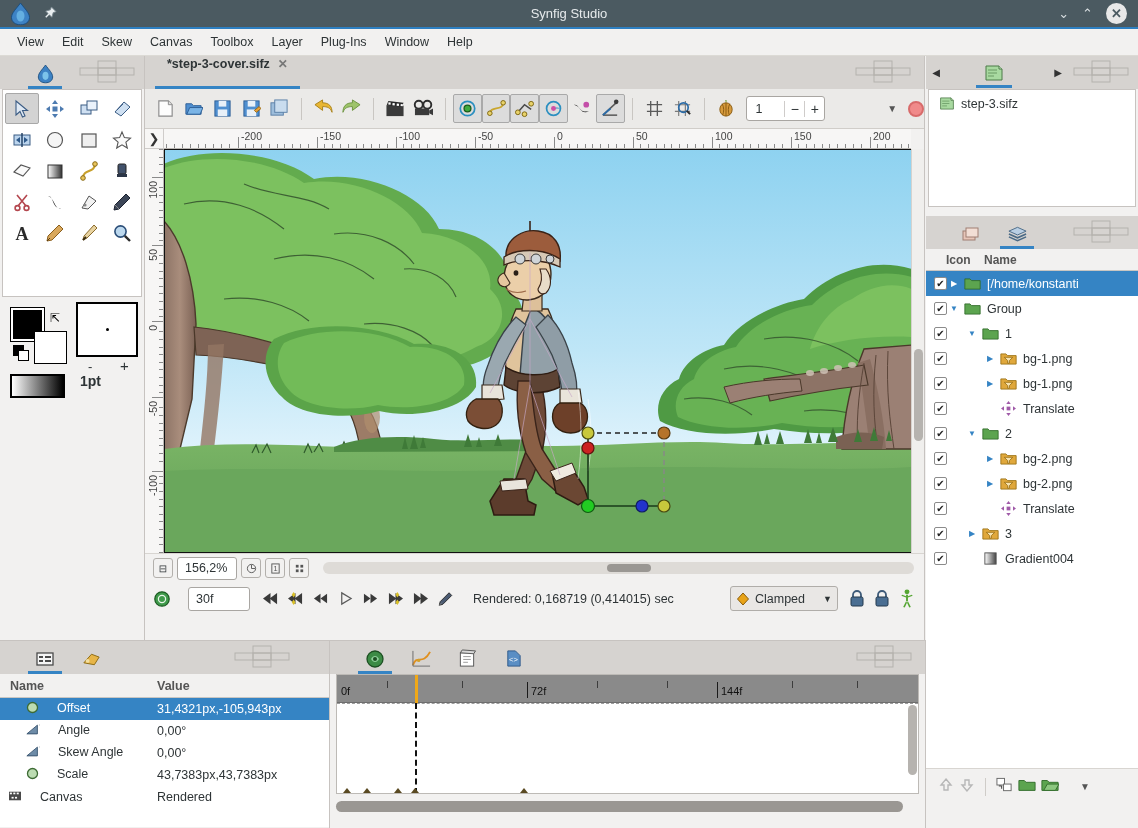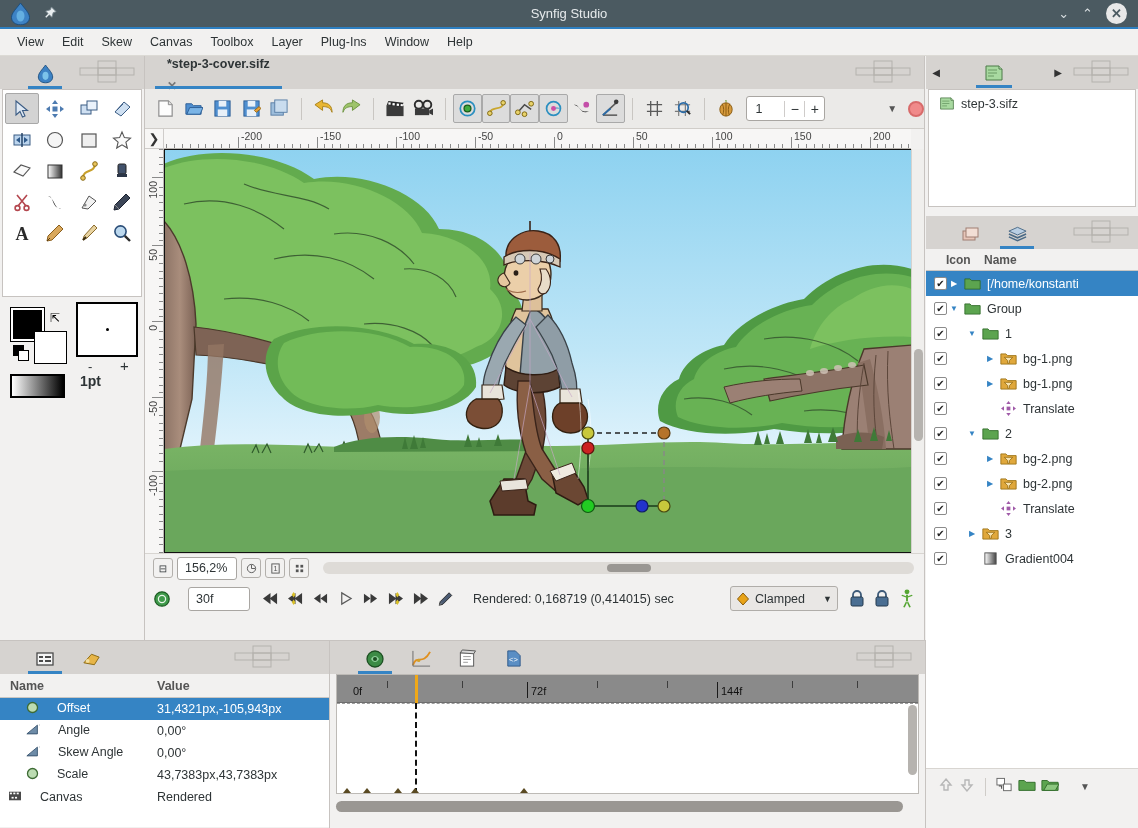--- a/index.html
+++ b/index.html
@@ -90,21 +90,21 @@
   .brush-label{ position:absolute; left:80px; top:76px; font-size:14px; font-weight:bold;}
 
   
   .canvaswin {
     position:absolute; left:145px; top:56px; width:780px; height:584px;
     background:#f2f1f0; border-right:1px solid #c7c3c0;
   }
   .doc-tabbar { height:33px; background:#d6d3d0; display:flex; align-items:flex-end; position:relative;}
   .doc-tab {
     height:32px; display:flex; align-items:flex-start; gap:8px; padding:0 12px 0 12px;
-    background:#d6d3d0; position:relative; font-weight:bold; font-size:12.5px;flex-direction:column;
+    background:#d6d3d0; position:relative; font-weight:bold; font-size:12.5px;
   }
   .doc-tab::after { content:""; position:absolute; left:0; right:0; bottom:0; height:3px; background:#3584c4;}
   .tab-close { color:#777; font-size:12px; }
 
   .ctoolbar {
     height:40px; background:#ebeae8; display:flex; align-items:center; gap:0;
     border-bottom:1px solid #d0cdc9; padding-left:6px;
   }
   .ct-btn { width:29px;height:29px;display:flex;align-items:center;justify-content:center;border-radius:2px;}
   .ct-btn.toggled { background:#dcdcdc; border:1px solid #a9a9a9; }
@@ -1468,21 +1468,21 @@
     <div class="tt-body">
       <div class="tt-ruler" id="tt-ruler">
           <div class="tk" style="left: 50px;"></div>
           <div class="tk" style="left: 125px;"></div>
           <div class="tk" style="left: 260px;"></div>
           <div class="tk" style="left: 330px;"></div>
           <div class="tk" style="left: 455px;"></div>
           <div class="tk" style="left: 520px;"></div>
           <div class="tkb" style="left: 190px;"></div>
           <div class="tkb" style="left: 380px;"></div>
-          <div class="lb" style="left: 16px;">0f</div>
+          <div class="lb" style="left: 4px;">0f</div>
           <div class="lb" style="left: 194px;">72f</div>
           <div class="lb" style="left: 384px;">144f</div>
           <div class="tt-cursor-h" style="left: 78px;"></div>
         </div>
       <div class="tt-track" id="tt-track">
         <div class="tt-dash-top"></div>
         <div class="tt-cursor" style="left:78px"></div>
         <div class="tt-dash-bot"></div>
       <div class="kfmark" style="left: 6px;"></div>
           <div class="kfmark" style="left: 26px;"></div>

